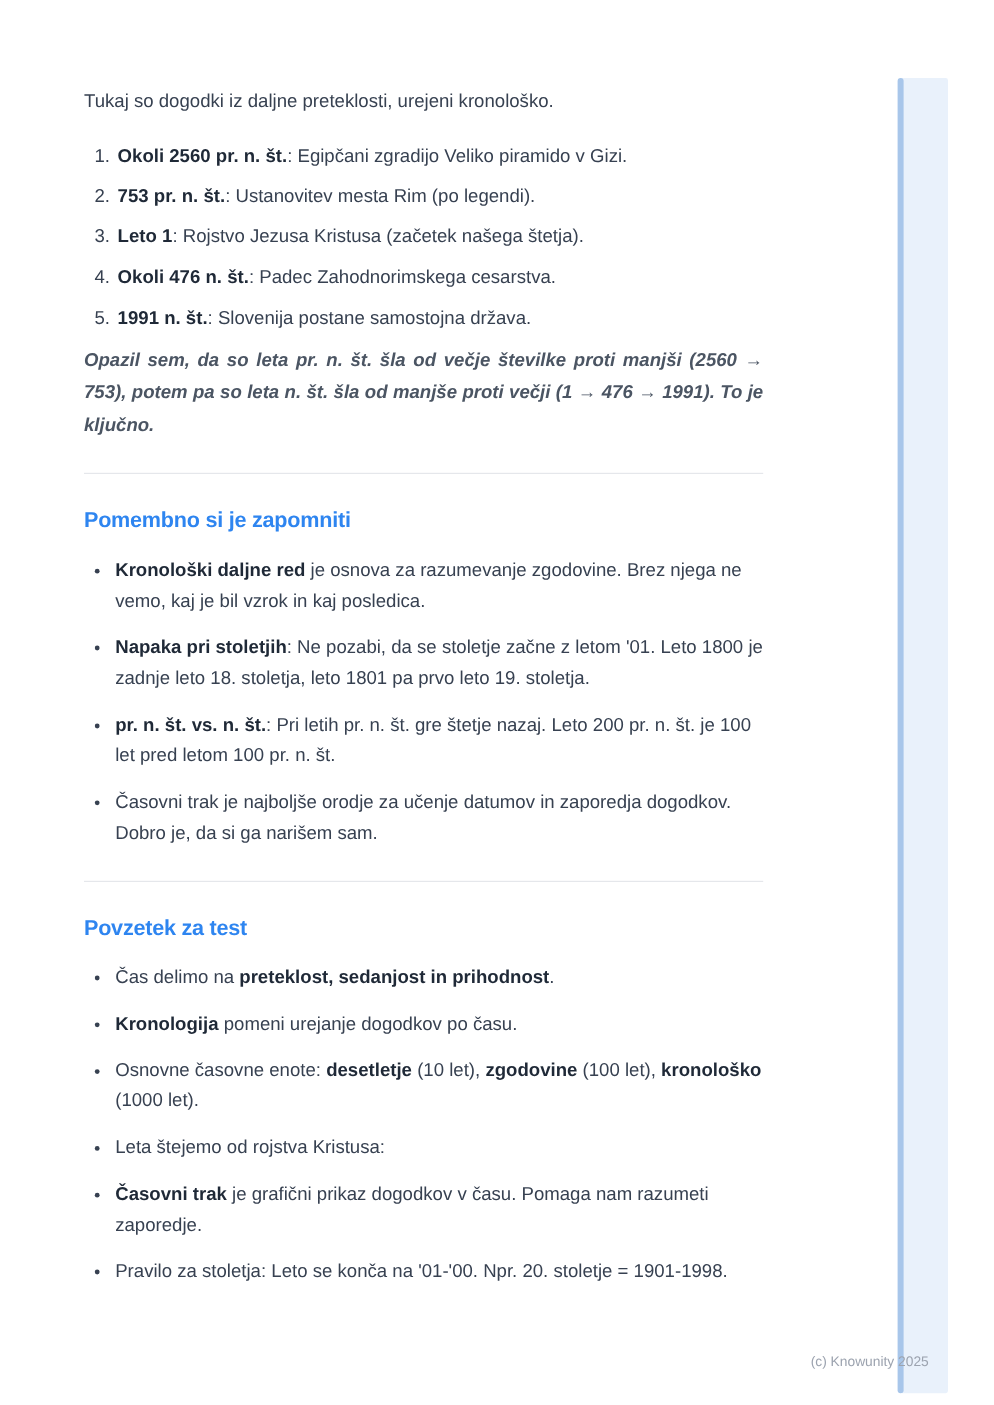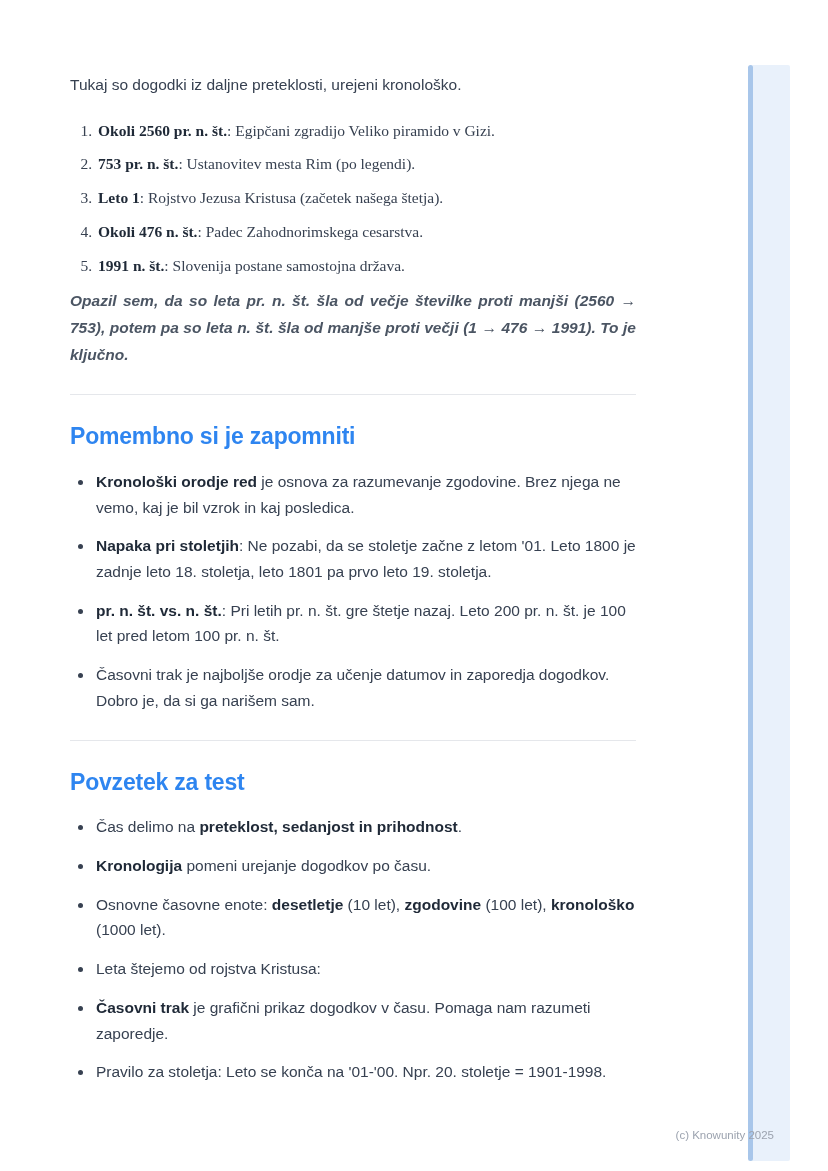--- a/index.html
+++ b/index.html
@@ -20,40 +20,40 @@
     font-size: 15.5px;
     line-height: 1.66;
   }
 
   .intro { margin: 8px 0 0 0; }
 
   ol.events {
     margin: 20px 0 0 0;
     padding-left: 26px;
   }
-  ol.events li { margin-bottom: 8px; padding-left: 2px; font-family: Liberation Serif, serif; }
+  ol.events li { margin-bottom: 8px; padding-left: 2px; }
 
   .note {
     margin-top: 10px;
     font-style: italic;
     text-align: justify;
     color: #4b5563;
     line-height: 1.72;
     font-weight: bold;
   }
 
   hr.divider {
     border: none;
     border-top: 1px solid #e5e7eb;
     margin: 26px 0 0 0;
   }
 
   h2.section-title {
     margin-top: 28px;
-    font-size: 23px;
+    font-size: 18px;
     font-weight: 700;
     color: #2e85f0;
     letter-spacing: -0.2px;
     line-height: 1.2;
   }
 
   ul.bullets {
     margin: 18px 0 0 0;
     padding-left: 24px;
     list-style: disc;
@@ -113,21 +113,21 @@
         <li><span class="b">1991 n. št.</span><span>: Slovenija postane samostojna država.</span></li>
       </ol>
 
     <p class="note">Opazil sem, da so leta pr. n. št. šla od večje številke proti manjši (2560 → 753), potem pa so leta n. št. šla od manjše proti večji (1 → 476 → 1991). To je ključno.</p>
 
     <hr class="divider">
 
     <h2 class="section-title">Pomembno si je zapomniti</h2>
 
     <ul class="bullets">
-        <li><span class="b">Kronološki orodje red</span><span> je osnova za razumevanje zgodovine. Brez njega ne vemo, kaj je bil vzrok in kaj posledica.</span></li>
+        <li><span class="b">Kronološki daljne red</span><span> je osnova za razumevanje zgodovine. Brez njega ne vemo, kaj je bil vzrok in kaj posledica.</span></li>
         <li><span class="b">Napaka pri stoletjih</span><span>: Ne pozabi, da se stoletje začne z letom '01. Leto 1800 je zadnje leto 18. stoletja, leto 1801 pa prvo leto 19. stoletja.</span></li>
         <li><span class="b">pr. n. št. vs. n. št.</span><span>: Pri letih pr. n. št. gre štetje nazaj. Leto 200 pr. n. št. je 100 let </span><span class="i">pred</span><span> letom 100 pr. n. št.</span></li>
         <li><span>Časovni trak je najboljše orodje za učenje datumov in zaporedja dogodkov. Dobro je, da si ga narišem sam.</span></li>
       </ul>
 
     <hr class="divider">
 
     <h2 class="section-title">Povzetek za test</h2>
 
     <ul class="bullets">

